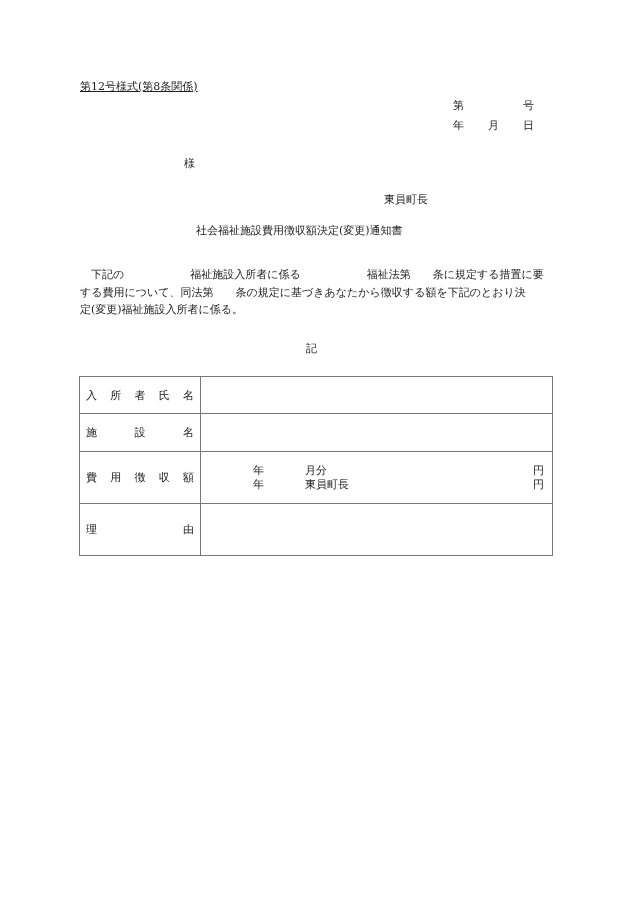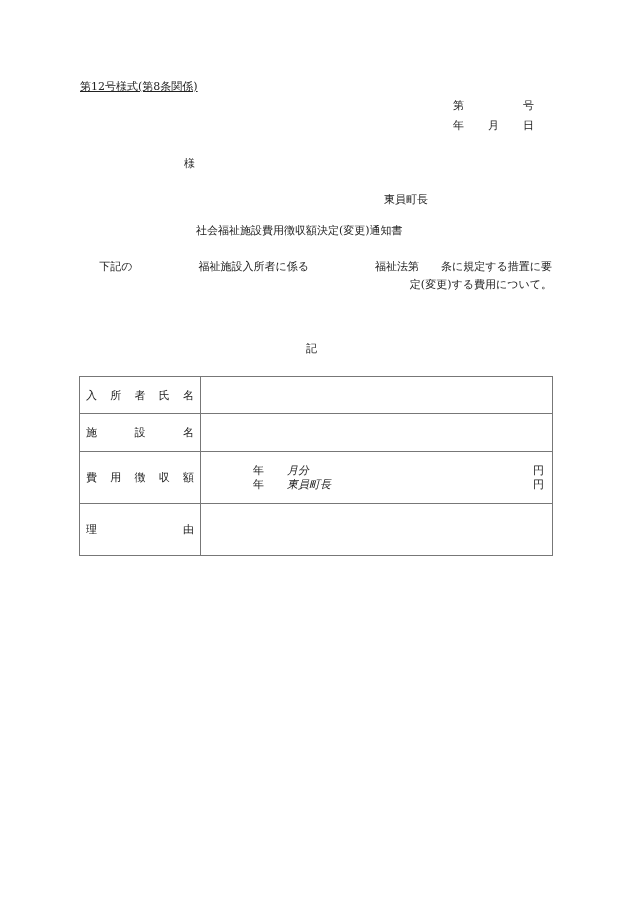--- a/index.html
+++ b/index.html
@@ -7,44 +7,45 @@
          font-family:"DejaVu Serif","Liberation Serif",serif; color:#222; font-size:11px; }
   .abs { position:absolute; white-space:nowrap; line-height:14px; }
   .para { position:absolute; left:80px; width:472px; font-size:11px; line-height:17.5px; }
   .para span.line { display:block; white-space:nowrap; }
   table.form { position:absolute; left:79px; top:376px; width:474px; border-collapse:collapse; }
   table.form td { border:1px solid #777; padding:0; font-size:11px; }
   table.form td.lbl { width:108px; padding:0 6px 0 6px; }
   .spread { display:flex; justify-content:space-between; }
   .amt-row { position:relative; height:14px; line-height:14px; }
   .amt-row .y { position:absolute; left:52px; }
-  .amt-row .m { position:absolute; left:86px;font-style:italic; }
+  .amt-row .m { position:absolute; left:104px; }
   .amt-row .yen { position:absolute; right:8px; }
 </style>
 </head>
 <body>
 
 <div class="abs" style="left:80px;top:80px;text-decoration:underline;">第12号様式(第8条関係)</div>
 
 <div class="abs" style="left:453px;top:99px;">第</div>
 <div class="abs" style="left:523px;top:99px;">号</div>
 
 <div class="abs" style="left:453px;top:119px;">年</div>
 <div class="abs" style="left:488px;top:119px;">月</div>
 <div class="abs" style="left:523px;top:119px;">日</div>
 
 <div class="abs" style="left:184px;top:157px;">様</div>
 
 <div class="abs" style="left:384px;top:193px;">東員町長</div>
 
 <div class="abs" style="left:196px;top:224px;">社会福祉施設費用徴収額決定(変更)通知書</div>
 
-<div class="para" style="top:258px;text-align:right;">
+<div class="para" style="top:266px;">
   <span class="line">　下記の　　　　　　福祉施設入所者に係る　　　　　　福祉法第　　条に規定する措置に要</span>
-  <span class="line">定(変更)する費用について。</span>
+  <span class="line">する費用について、同法第　　条の規定に基づきあなたから徴収する額を下記のとおり決</span>
+  <span class="line">定(変更)福祉施設入所者に係る。</span>
 </div>
 
 <div class="abs" style="left:306px;top:342px;">記</div>
 
 <table class="form">
   <tbody>
       <tr style="height:37px;">
     <td class="lbl">
       <div class="spread">
         <span>入</span>

